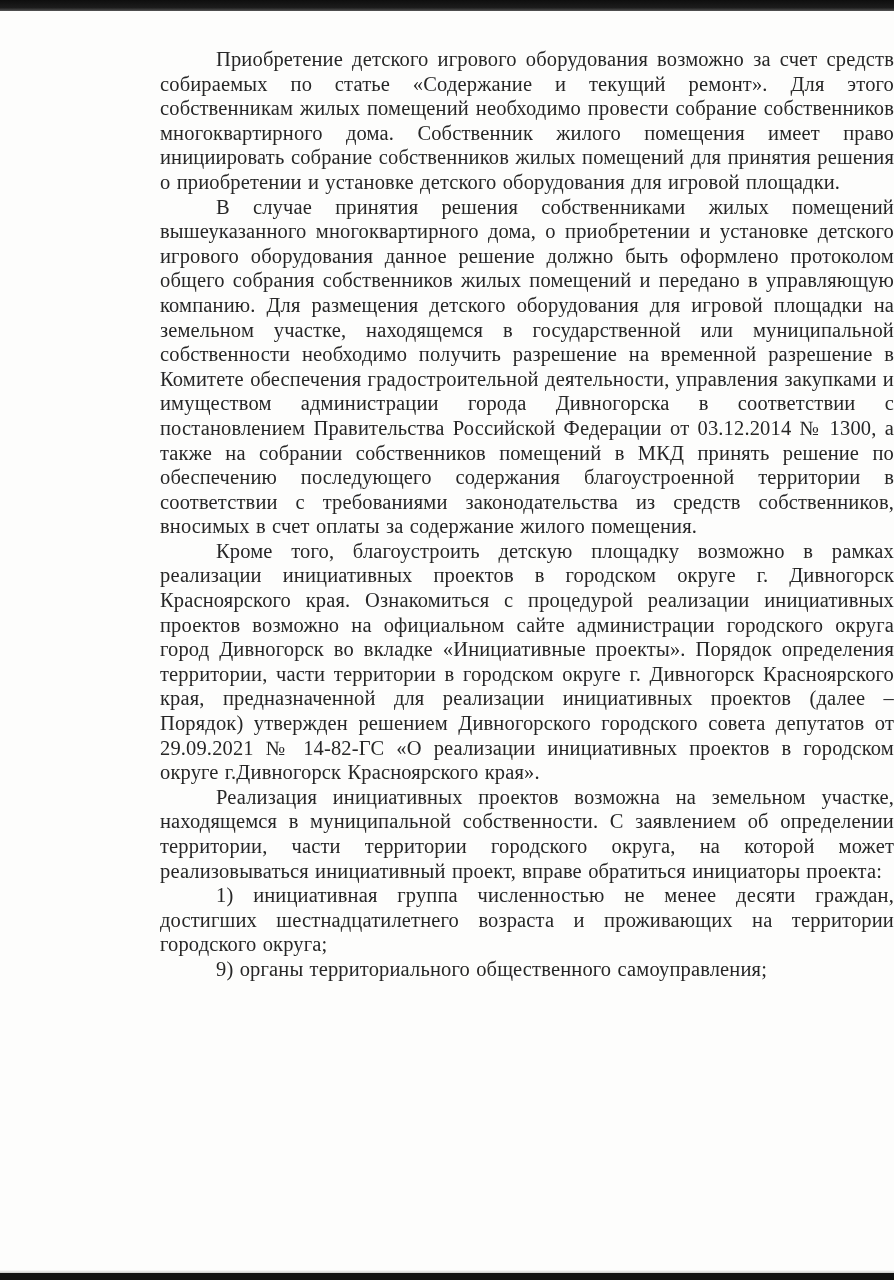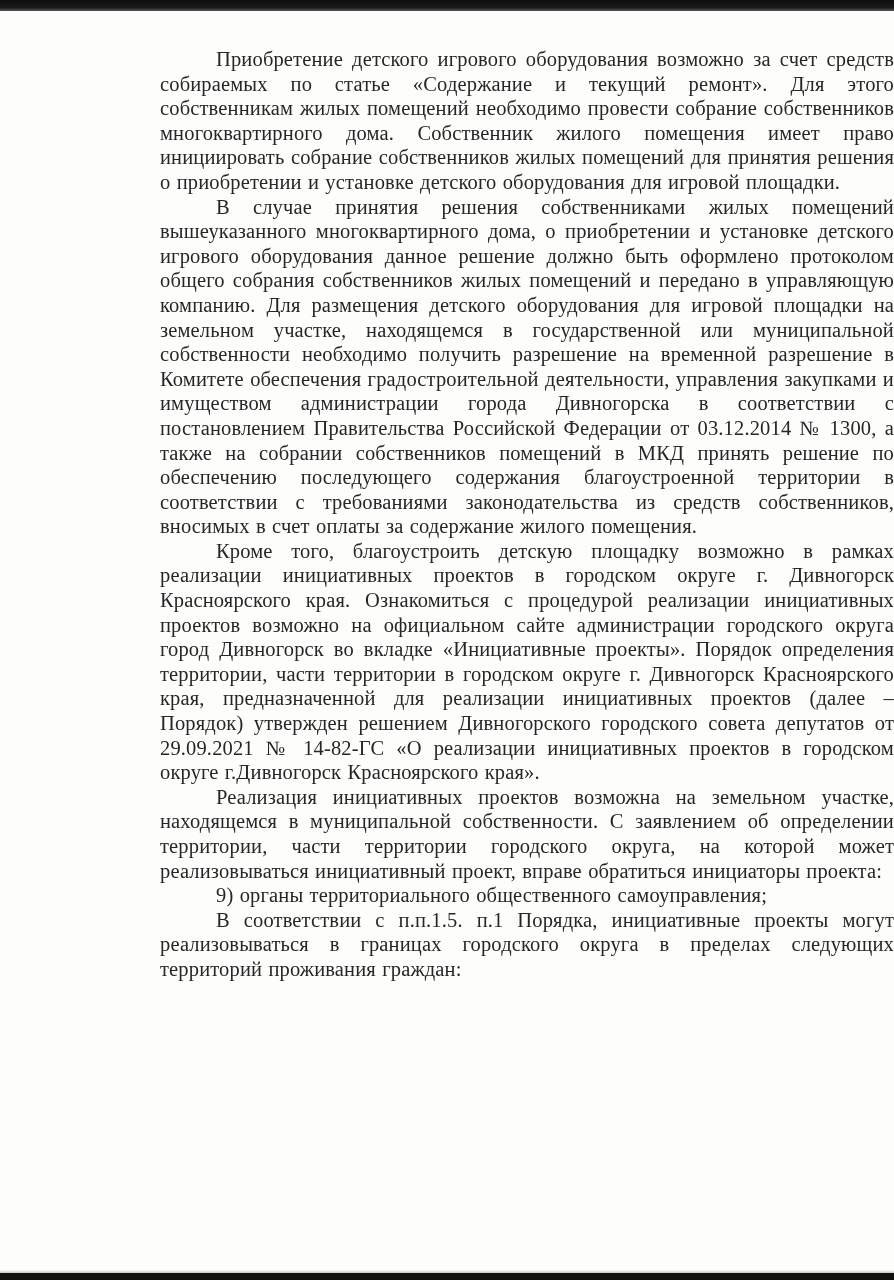--- a/index.html
+++ b/index.html
@@ -55,18 +55,18 @@
 </head>
 <body>
 
 <div class="scan-edge-top"></div>
 
 <div class="doc-body">
   <p>Приобретение детского игрового оборудования возможно за счет средств собираемых по статье «Содержание и текущий ремонт». Для этого собственникам жилых помещений необходимо провести собрание собственников многоквартирного дома. Собственник жилого помещения имеет право инициировать собрание собственников жилых помещений для принятия решения о приобретении и установке детского оборудования для игровой площадки.</p>
   <p>В случае принятия решения собственниками жилых помещений вышеуказанного многоквартирного дома, о приобретении и установке детского игрового оборудования данное решение должно быть оформлено протоколом общего собрания собственников жилых помещений и передано в управляющую компанию. Для размещения детского оборудования для игровой площадки на земельном участке, находящемся в государственной или муниципальной собственности необходимо получить разрешение на временной разрешение в Комитете обеспечения градостроительной деятельности, управления закупками и имуществом администрации города Дивногорска в соответствии с постановлением Правительства Российской Федерации от 03.12.2014 № 1300, а также на собрании собственников помещений в МКД принять решение по обеспечению последующего содержания благоустроенной территории в соответствии с требованиями законодательства из средств собственников, вносимых в счет оплаты за содержание жилого помещения.</p>
   <p>Кроме того, благоустроить детскую площадку возможно в рамках реализации инициативных проектов в городском округе г. Дивногорск Красноярского края. Ознакомиться с процедурой реализации инициативных проектов возможно на официальном сайте администрации городского округа город Дивногорск во вкладке «Инициативные проекты». Порядок определения территории, части территории в городском округе г. Дивногорск Красноярского края, предназначенной для реализации инициативных проектов (далее – Порядок) утвержден решением Дивногорского городского совета депутатов от 29.09.2021 № 14-82-ГС «О реализации инициативных проектов в городском округе г.Дивногорск Красноярского края».</p>
   <p>Реализация инициативных проектов возможна на земельном участке, находящемся в муниципальной собственности. С заявлением об определении территории, части территории городского округа, на которой может реализовываться инициативный проект, вправе обратиться инициаторы проекта:</p>
+  <p>1) инициативная группа численностью не менее десяти граждан, достигших шестнадцатилетнего возраста и проживающих на территории городского округа;</p>
   <p>9) органы территориального общественного самоуправления;</p>
-  <p>В соответствии с п.п.1.5. п.1 Порядка, инициативные проекты могут реализовываться в границах городского округа в пределах следующих территорий проживания граждан:</p>
 </div>
 
 <div class="scan-edge-bottom-shadow"></div>
 <div class="scan-edge-bottom"></div>
 
 </body></html>

